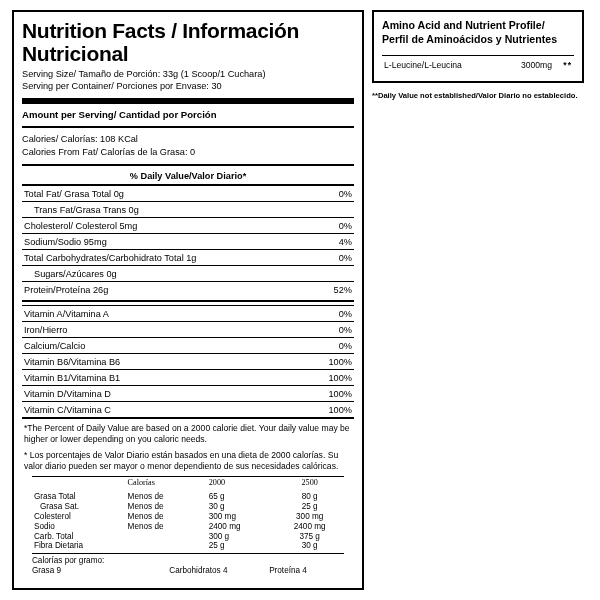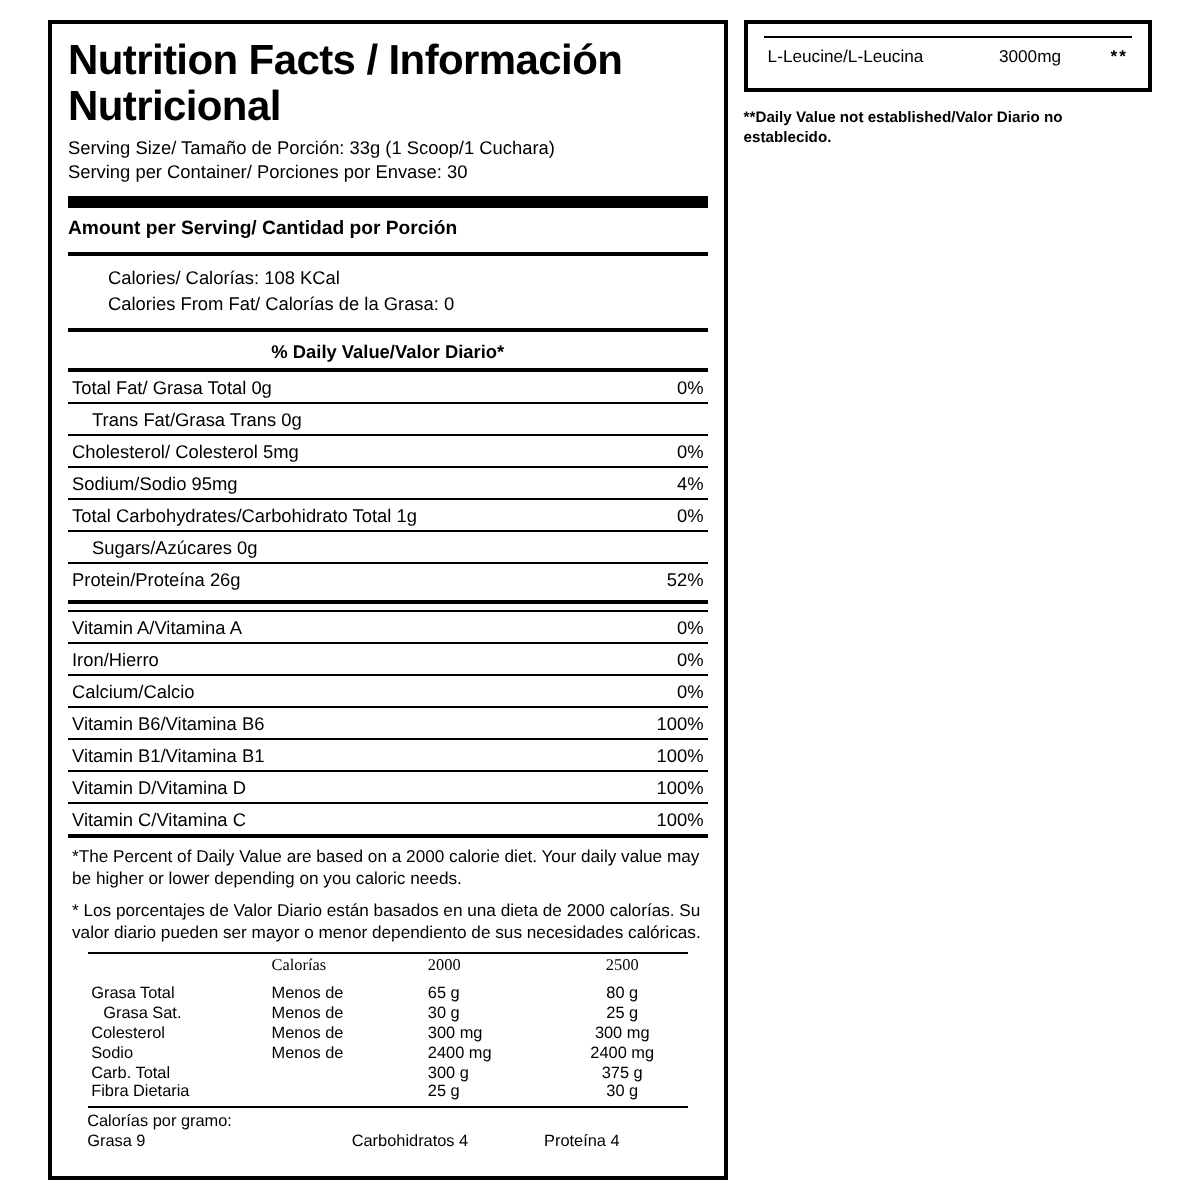--- a/index.html
+++ b/index.html
@@ -12,21 +12,21 @@
     height: 600px;
     font-family: "Liberation Sans", sans-serif;
     color: #000000;
     position: relative;
     overflow: hidden;
   }
   .page {
     position: absolute;
     inset: 0;
     display: flex;
-    padding: 10px 24px;
+    padding: 10px 12px;
     box-sizing: border-box;
     gap: 8px;
   }
 
   
   .panel-left {
     width: 352px;
     border: 2px solid #000;
     box-sizing: border-box;
     padding: 6px 8px 4px 8px;
@@ -52,21 +52,20 @@
   .amount-line {
     font-size: 9.6px;
     font-weight: bold;
     padding: 2px 0 3px 0;
   }
 
   .cal-block {
     font-size: 9.2px;
     line-height: 1.35;
     padding: 2px 0 3px 0;
-    margin-left: 20px;
   }
 
   .dv-head {
     font-size: 9.2px;
     text-align: center;
     font-weight: bold;
     padding: 2px 0 3px 0;
   }
 
   table.nutri {
@@ -150,21 +149,21 @@
     margin-bottom: 8px;
   }
   .aa-row {
     display: flex;
     align-items: baseline;
     font-size: 8.6px;
     padding: 4px 2px 3px 2px;
     border-top: 1px solid #000;
   }
   .aa-row .aa-name { flex: 1; }
-  .aa-row .aa-amt { width: 58px; text-align: center; margin-left: 12px; }
+  .aa-row .aa-amt { width: 58px; text-align: right; margin-left: 12px; }
   .aa-row .aa-dv { width: 20px; text-align: right; font-weight: bold; letter-spacing: 1px;}
   .aa-note {
     font-size: 7.6px;
     font-weight: bold;
     margin-top: 8px;
     line-height: 1.3;
   }
 </style>
 </head>
 <body>
@@ -325,20 +324,21 @@
         <div class="g1">Grasa 9</div>
         <div class="g2">Carbohidratos 4</div>
         <div class="g3">Proteína 4</div>
       </div>
     </div>
 
   </div>
 
   <div class="panel-right">
     <div class="aa-box">
+      <div class="aa-title">Amino Acid and Nutrient Profile/ Perfil de Aminoácidos y Nutrientes</div>
       <div class="aa-row">
         <span class="aa-name">L-Leucine/L-Leucina</span>
         <span class="aa-amt">3000mg</span>
         <span class="aa-dv">**</span>
       </div>
     </div>
     <div class="aa-note">**Daily Value not established/Valor Diario no establecido.</div>
   </div>
 
 </div>

